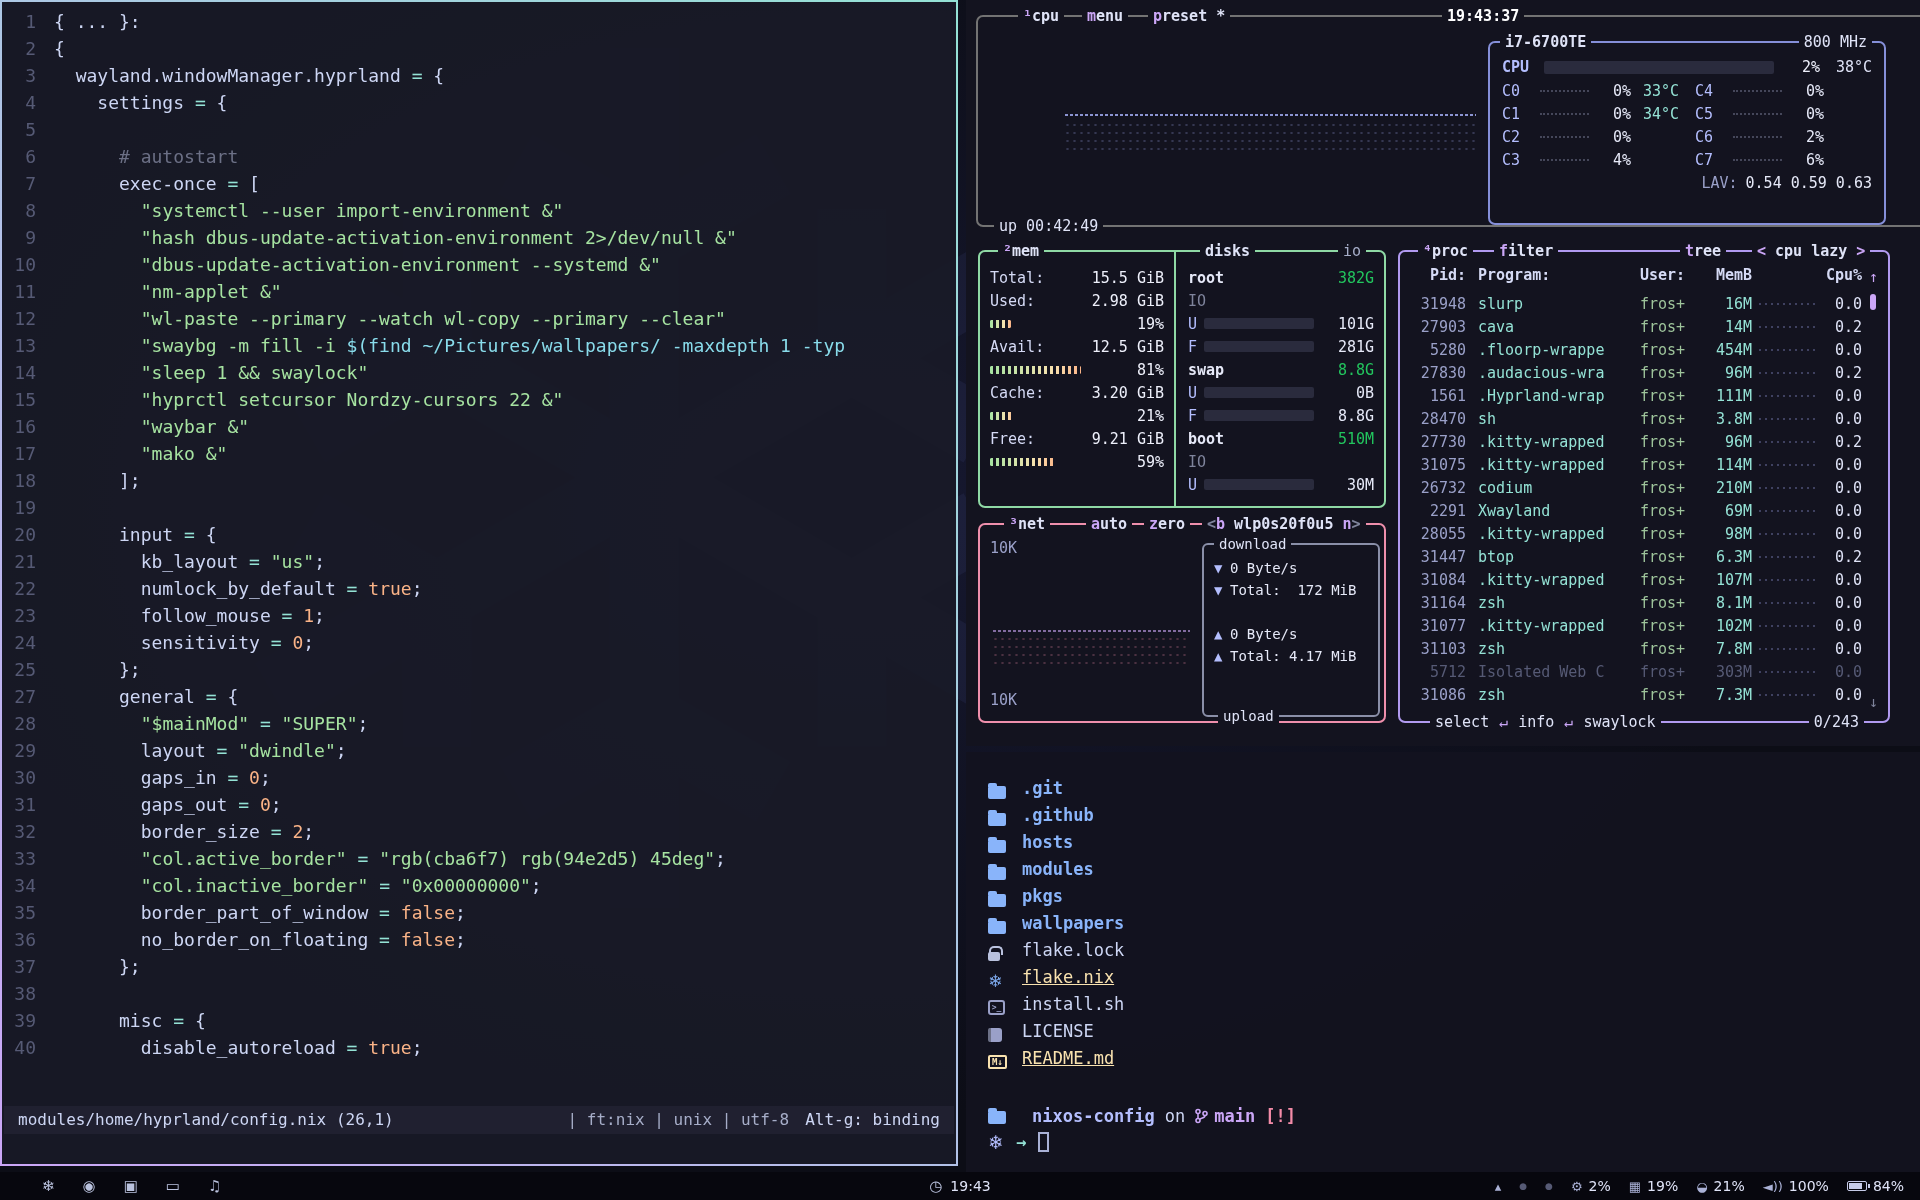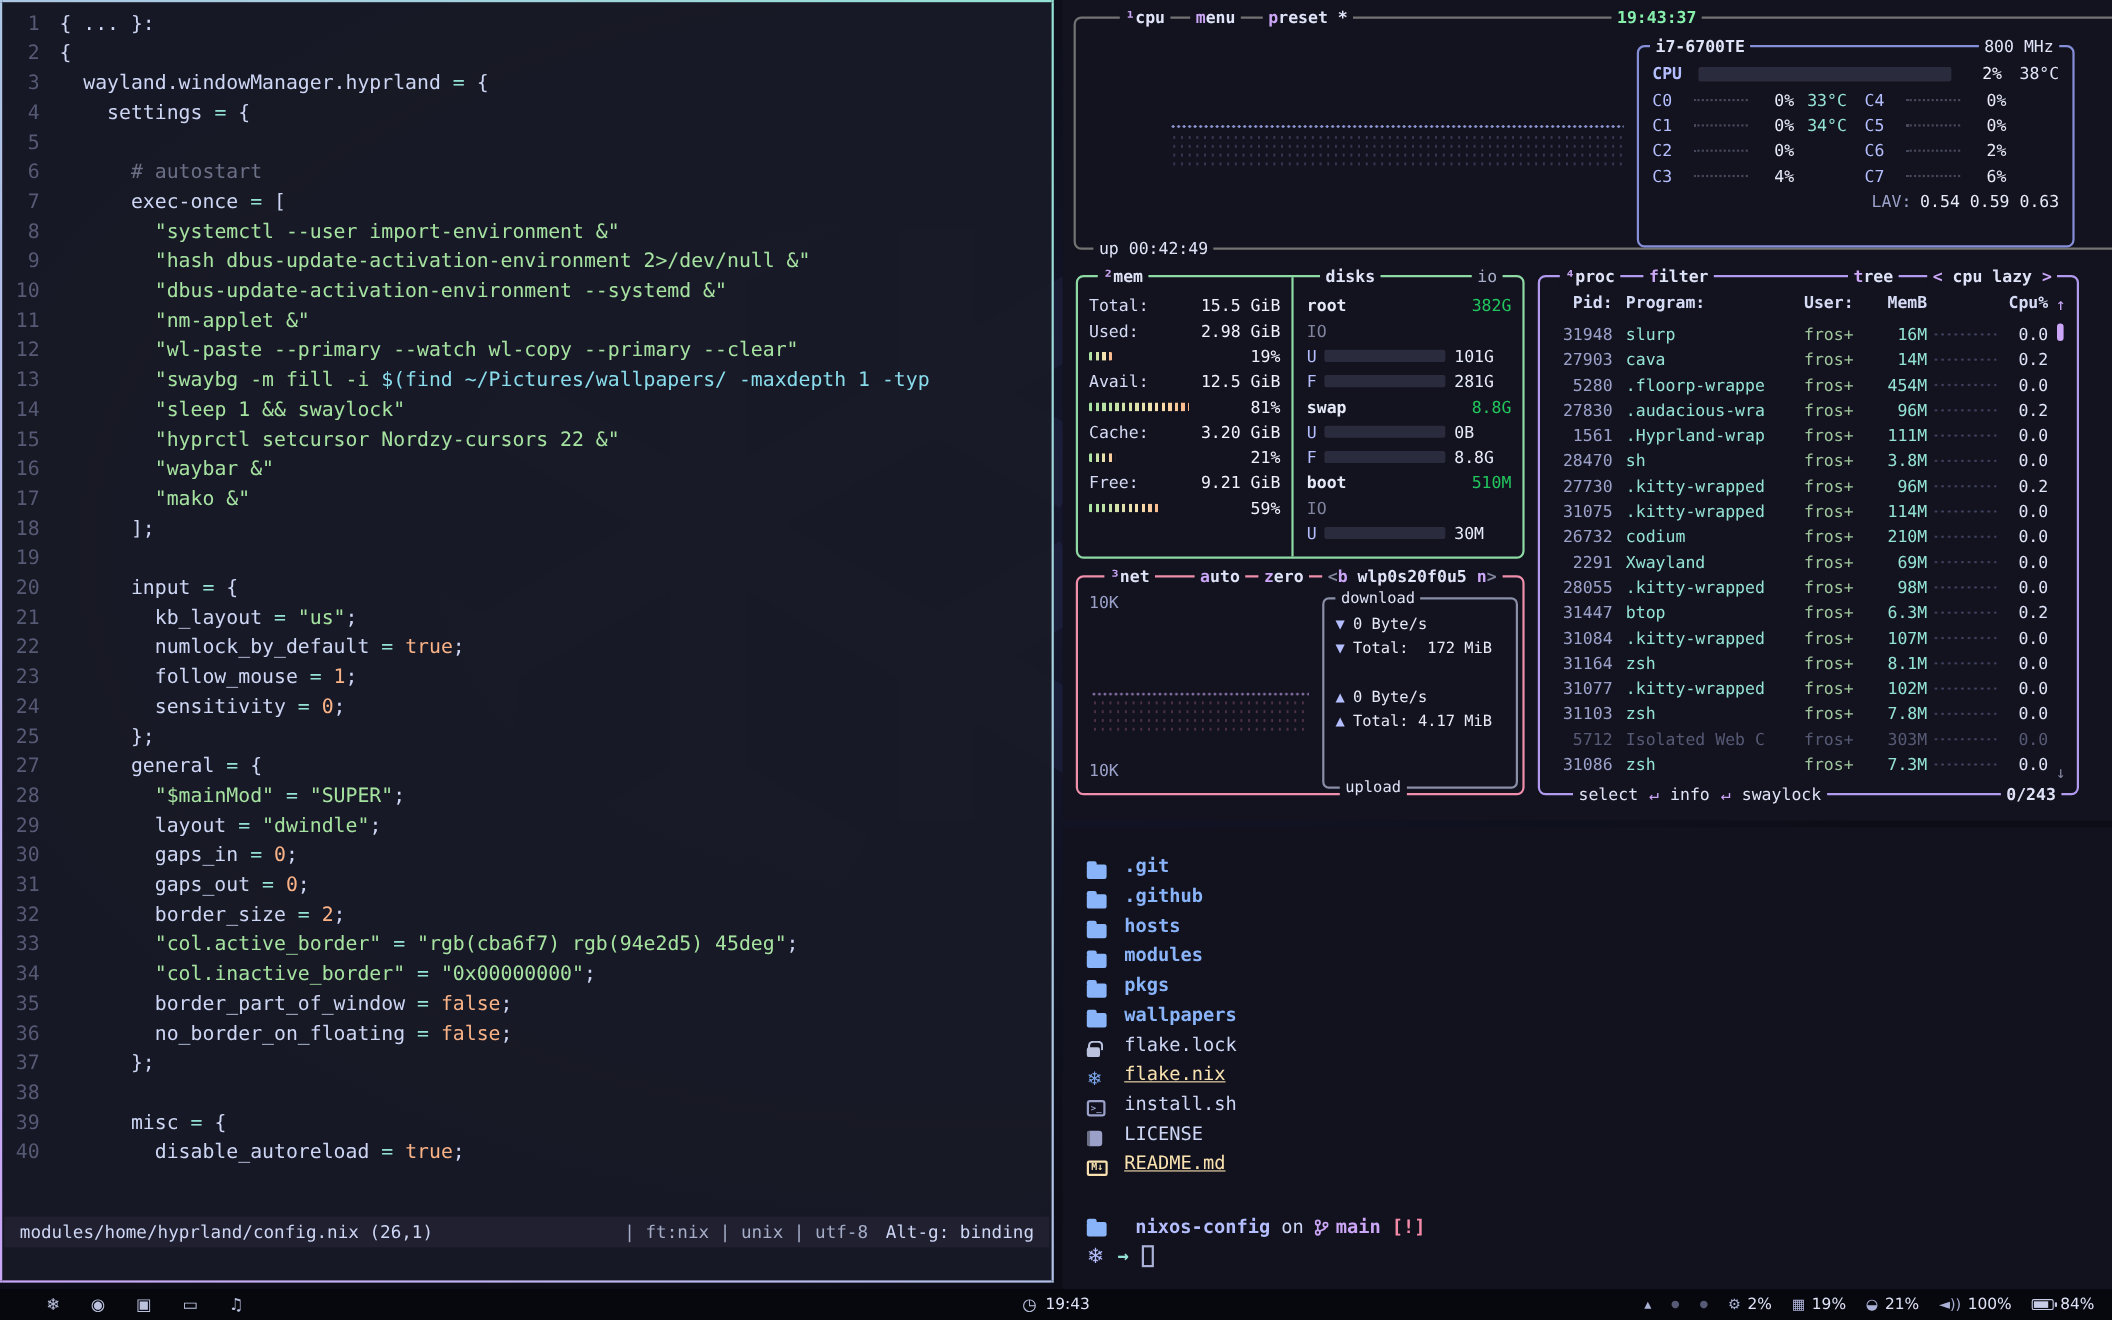--- a/index.html
+++ b/index.html
@@ -31,21 +31,21 @@
   .btop-window{left:966px;top:0;width:954px;height:746px;background:#13131f;font-size:15px}
   .box{position:absolute;border-radius:7px}
   .cpu-box{left:10px;top:15px;width:1089px;height:212px;border:2px solid #737373}
   .mem-box{left:12px;top:250px;width:408px;height:258px;border:2px solid #8fd9a5;display:flex}
   .net-box{left:12px;top:523px;width:408px;height:200px;border:2px solid #ef8fac}
   .proc-box{left:432px;top:250px;width:492px;height:473px;border:2px solid #b19af0}
   .bt{position:absolute;top:-11px;height:20px;line-height:20px;background:#13131f;padding:0 5px;font-weight:bold;color:#dfe3f7;white-space:pre}
   .bb{position:absolute;bottom:-11px;height:20px;line-height:20px;background:#13131f;padding:0 5px;color:#dfe3f7;white-space:pre}
   .hk{color:#cba6f7}.dim{color:#7f849c}
   .t-cpu{left:40px}.t-menu{left:104px}.t-preset{left:170px}
-  .t-clock{left:487px;color:#86efac}
+  .t-clock{left:464px;color:#ffffff}
   .t-interval{right:20px}
   .dotline{position:absolute;height:4px;background-image:radial-gradient(circle,rgba(170,180,255,.8) 1.2px,transparent 1.5px);background-size:5px 4px}
   .dothaze{position:absolute;background-image:radial-gradient(circle,rgba(170,180,255,.45) 1px,transparent 1.3px);background-size:7px 8px;opacity:.5}
   .cpu-dotline{left:86px;top:96px;width:412px}
   .cpu-dothaze{left:86px;top:104px;width:412px;height:30px}
   .i7-box{position:absolute;left:510px;top:24px;width:398px;height:184px;border:2px solid #858fd9;border-radius:7px;padding:12px 12px 0}
   .t-model{left:10px}.t-freq{right:12px;font-weight:normal;color:#dfe3f7}
   .cpu-total-row{display:flex;align-items:center;height:24px}
   .ct-label{width:42px;color:#b4befe;font-weight:bold}
   .cpu-bar{flex:1;height:13px;background:#2a2b3d;border-radius:2px;overflow:hidden;margin-right:10px}
@@ -77,21 +77,21 @@
   .disks-col{flex:1;padding:14px 10px 0 12px}
   .disk-row{display:flex;align-items:center;height:23px}
   .dk-name{font-weight:bold;color:#e6e9f8}
   .dk-size{margin-left:auto;color:#22c55e}
   .dk-io{color:#7f849c}
   .dk-k{width:16px;color:#b4befe}
   .dk-bar{flex:1;height:11px;background:#2a2b3d;border-radius:2px;margin-right:8px;overflow:hidden}
   .dk-fill{height:100%}
   .fill-used{background:linear-gradient(90deg,#7ee2a8,#3fc9a0)}
   .fill-free{background:linear-gradient(90deg,#f38ba8,#f5c2e7)}
-  .dk-val{width:52px;text-align:left;color:#e6e9f8}
+  .dk-val{width:52px;text-align:right;color:#e6e9f8}
 
   .t-net{left:24px}.t-auto{left:106px}.t-zero{left:164px}.t-netdev{left:222px}
   .net-scale-top{position:absolute;left:10px;top:14px;color:#9aa0c8}
   .net-scale-bottom{position:absolute;left:10px;bottom:12px;color:#9aa0c8}
   .net-dotline{left:12px;top:104px;width:198px;background-image:radial-gradient(circle,rgba(203,166,247,.6) 1.2px,transparent 1.5px)}
   .net-dothaze{left:12px;top:110px;width:198px;height:34px;background-image:radial-gradient(circle,rgba(243,139,168,.5) 1px,transparent 1.3px)}
   .net-sub{position:absolute;left:222px;top:18px;width:178px;height:174px;border:2px solid #8a8fa8;border-radius:6px;padding:12px 10px 0;font-size:14px}
   .t-download{left:10px;font-weight:normal}
   .b-upload{left:14px}
   .net-read{display:flex;align-items:center;height:22px;color:#e6e9f8;white-space:pre}
@@ -104,21 +104,21 @@
   .proc-row{display:flex;align-items:center;height:23px}
   .p-pid{width:54px;text-align:right;color:#9aa0c8}
   .p-prog{width:170px;padding-left:12px;color:#94e2d5}
   .p-user{width:64px;padding-left:4px;color:#9ec49b}
   .p-mem{width:52px;text-align:right;color:#94e2d5}
   .p-lead{flex:1;height:2px;align-self:center;margin:0 5px;background-image:radial-gradient(circle,#3f4160 1px,transparent 1.2px);background-size:6px 2px}
   .p-cpu{width:42px;text-align:right;color:#dfe3f7}
   .proc-row.dimrow span{color:#565a75}
   .proc-header .p-pid,.proc-header .p-prog,.proc-header .p-user,.proc-header .p-mem,.proc-header .p-cpu{color:#d5daf5}
   .proc-footer{left:30px;display:flex;gap:10px}
-  .proc-counter{right:14px;font-weight:bold}
+  .proc-counter{right:24px;font-weight:normal}
   .scroll-up{position:absolute;right:10px;top:16px;color:#cba6f7}
   .scroll-down{position:absolute;right:10px;bottom:10px;color:#7f849c}
   .scroll-thumb{position:absolute;right:12px;top:42px;width:6px;height:16px;background:#cba6f7;border-radius:3px}
 
   
   .term-window{left:966px;top:752px;width:954px;height:420px;background:rgba(19,19,31,.96)}
   .file-list{position:absolute;left:22px;top:26px}
   .file-row{display:flex;height:27px;font-size:17px}
   .fi{width:24px;margin-right:10px;display:flex;align-items:center;flex:none}
   .fi-folder{position:relative;width:18px;height:13px;background:#89b4fa;border-radius:2px;margin-top:2px}

